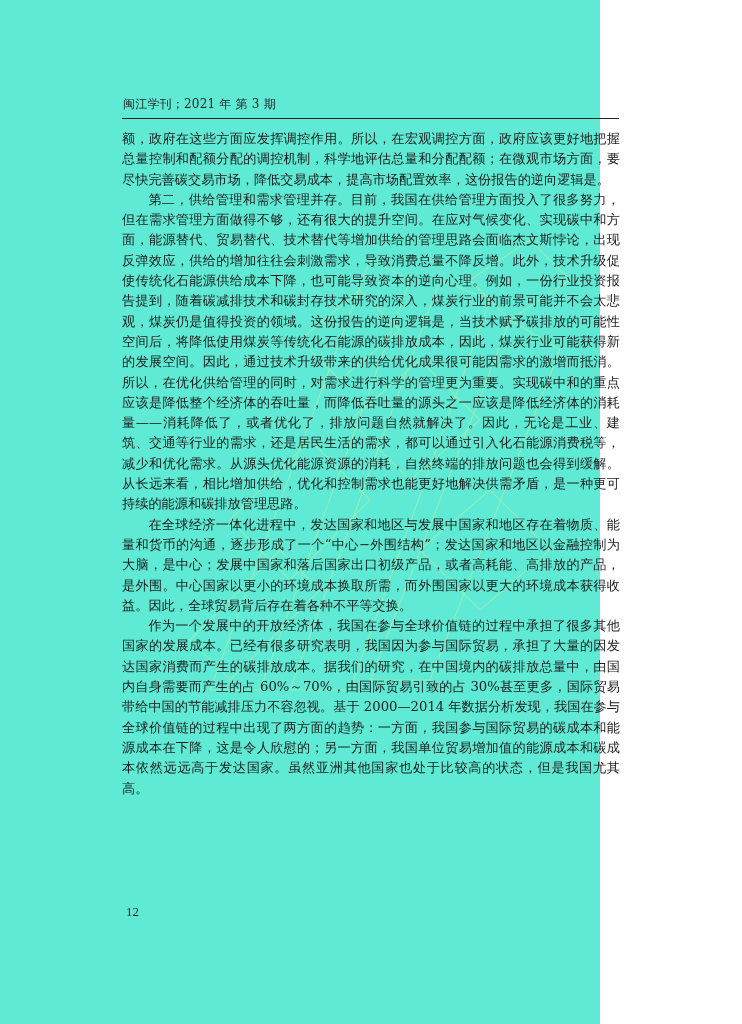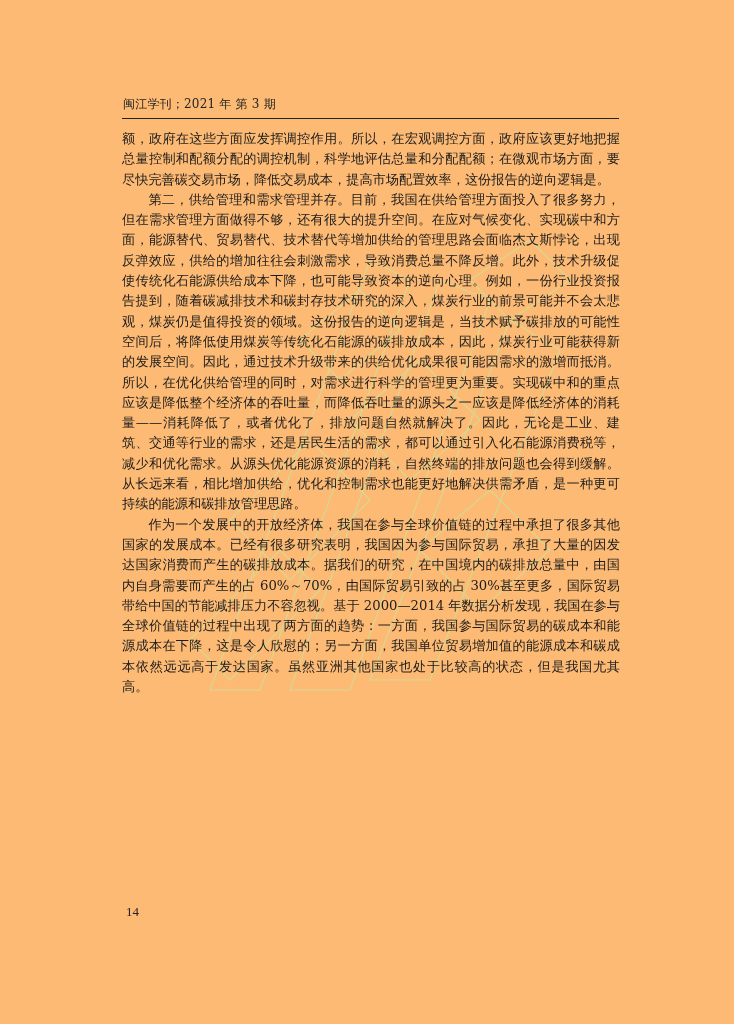--- a/index.html
+++ b/index.html
@@ -11,23 +11,23 @@
       width: 742px;
       height: 1024px;
       position: relative;
       overflow: hidden;
       font-family: "DejaVu Serif", "Liberation Serif", serif;
       color: #1a1a1a;
     }
     .page {
       position: absolute;
       left: 0; top: 0;
-      width: 734px;
+      width: 600px;
       height: 1024px;
-      background: #fdba74;
+      background: #5eead4;
     }
     .running-header {
       position: absolute;
       left: 123px;
       top: 96px;
       font-size: 12px;
       letter-spacing: 0.2px;
       color: #222;
       font-family: "DejaVu Serif", "Liberation Serif", serif;
     }
@@ -104,17 +104,18 @@
   </svg>
 
   <div class="running-header">闽江学刊；2021 年 第 3 期</div>
   <div class="header-rule"></div>
 
   <div class="body-text">
     <p class="cont">额，政府在这些方面应发挥调控作用。所以，在宏观调控方面，政府应该更好地把握总量控制和配额分配的调控机制，科学地评估总量和分配配额；在微观市场方面，要尽快完善碳交易市场，降低交易成本，提高市场配置效率，这份报告的逆向逻辑是。</p>
     <p>第二，供给管理和需求管理并存。目前，我国在供给管理方面投入了很多努力，但在需求管理方面做得不够，还有很大的提升空间。在应对气候变化、实现碳中和方面，能源替代、贸易替代、技术替代等增加供给的管理思路会面临杰文斯悖论，出现反弹效应，供给的增加往往会刺激需求，导致消费总量不降反增。此外，技术升级促使传统化石能源供给成本下降，也可能导致资本的逆向心理。例如，一份行业投资报告提到，随着碳减排技术和碳封存技术研究的深入，煤炭行业的前景可能并不会太悲观，煤炭仍是值得投资的领域。这份报告的逆向逻辑是，当技术赋予碳排放的可能性空间后，将降低使用煤炭等传统化石能源的碳排放成本，因此，煤炭行业可能获得新的发展空间。因此，通过技术升级带来的供给优化成果很可能因需求的激增而抵消。所以，在优化供给管理的同时，对需求进行科学的管理更为重要。实现碳中和的重点应该是降低整个经济体的吞吐量，而降低吞吐量的源头之一应该是降低经济体的消耗量——消耗降低了，或者优化了，排放问题自然就解决了。因此，无论是工业、建筑、交通等行业的需求，还是居民生活的需求，都可以通过引入化石能源消费税等，减少和优化需求。从源头优化能源资源的消耗，自然终端的排放问题也会得到缓解。从长远来看，相比增加供给，优化和控制需求也能更好地解决供需矛盾，是一种更可持续的能源和碳排放管理思路。</p>
 
 
+    <p>在全球经济一体化进程中，发达国家和地区与发展中国家和地区存在着物质、能量和货币的沟通，逐步形成了一个“中心−外围结构”；发达国家和地区以金融控制为大脑，是中心；发展中国家和落后国家出口初级产品，或者高耗能、高排放的产品，是外围。中心国家以更小的环境成本换取所需，而外围国家以更大的环境成本获得收益。因此，全球贸易背后存在着各种不平等交换。</p>
     <p>作为一个发展中的开放经济体，我国在参与全球价值链的过程中承担了很多其他国家的发展成本。已经有很多研究表明，我国因为参与国际贸易，承担了大量的因发达国家消费而产生的碳排放成本。据我们的研究，在中国境内的碳排放总量中，由国内自身需要而产生的占 60%～70%，由国际贸易引致的占 30%甚至更多，国际贸易带给中国的节能减排压力不容忽视。基于 2000—2014 年数据分析发现，我国在参与全球价值链的过程中出现了两方面的趋势：一方面，我国参与国际贸易的碳成本和能源成本在下降，这是令人欣慰的；另一方面，我国单位贸易增加值的能源成本和碳成本依然远远高于发达国家。虽然亚洲其他国家也处于比较高的状态，但是我国尤其高。</p>
   </div>
 
-  <div class="page-number">14</div>
+  <div class="page-number">12</div>
 </div>
 
 </body></html>

